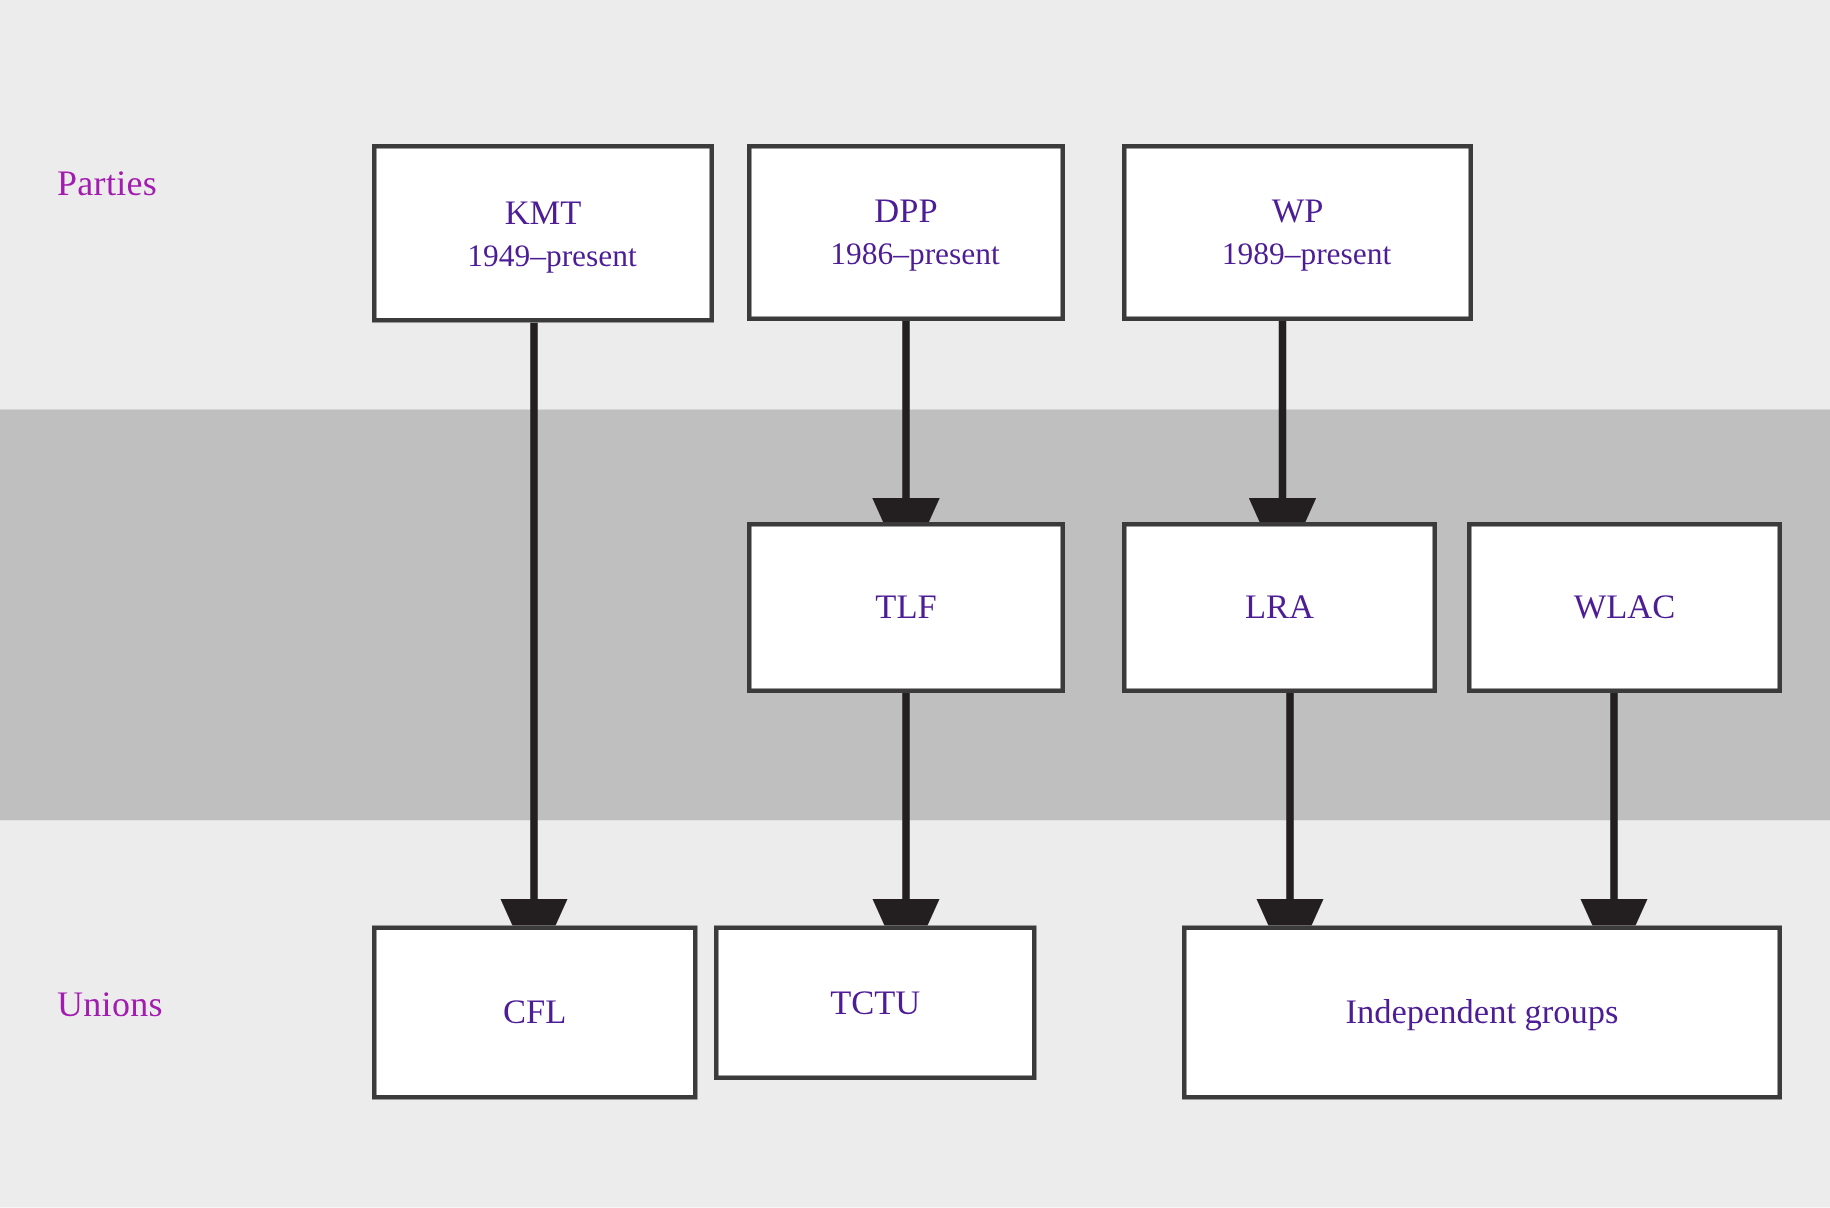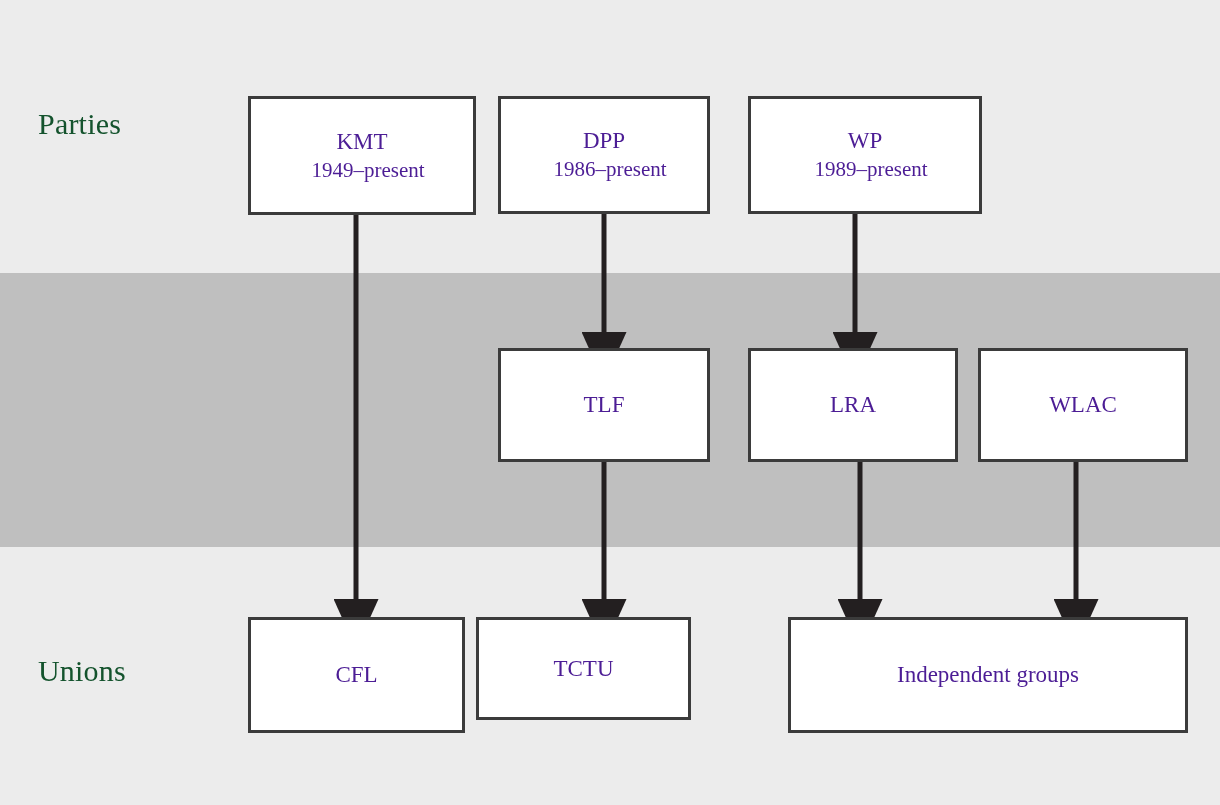--- a/index.html
+++ b/index.html
@@ -22,25 +22,25 @@
     left: 0;
     width: 1220px;
   }
   .band-top    { top: 0;    height: 273px; background: #ececec; }
   .band-middle { top: 273px; height: 274px; background: #bfbfbf; }
   .band-bottom { top: 547px; height: 258px; background: #ececec; }
 
   
   .row-label {
     position: absolute;
-    font-size: 30px;
+    font-size: 24px;
     line-height: 31px;
     letter-spacing: .2px;
     white-space: pre-line;
-    color: #14532d;
+    color: #a21caf;
   }
   .row-label.parties  { left: 38px; top: 108px; }
   .row-label.labor    { left: 38px; top: 353px; }
   .row-label.unions   { left: 38px; top: 655px; }
 
   
   .node {
     position: absolute;
     background: #ffffff;
     border: 3px solid #3b3b3b;

